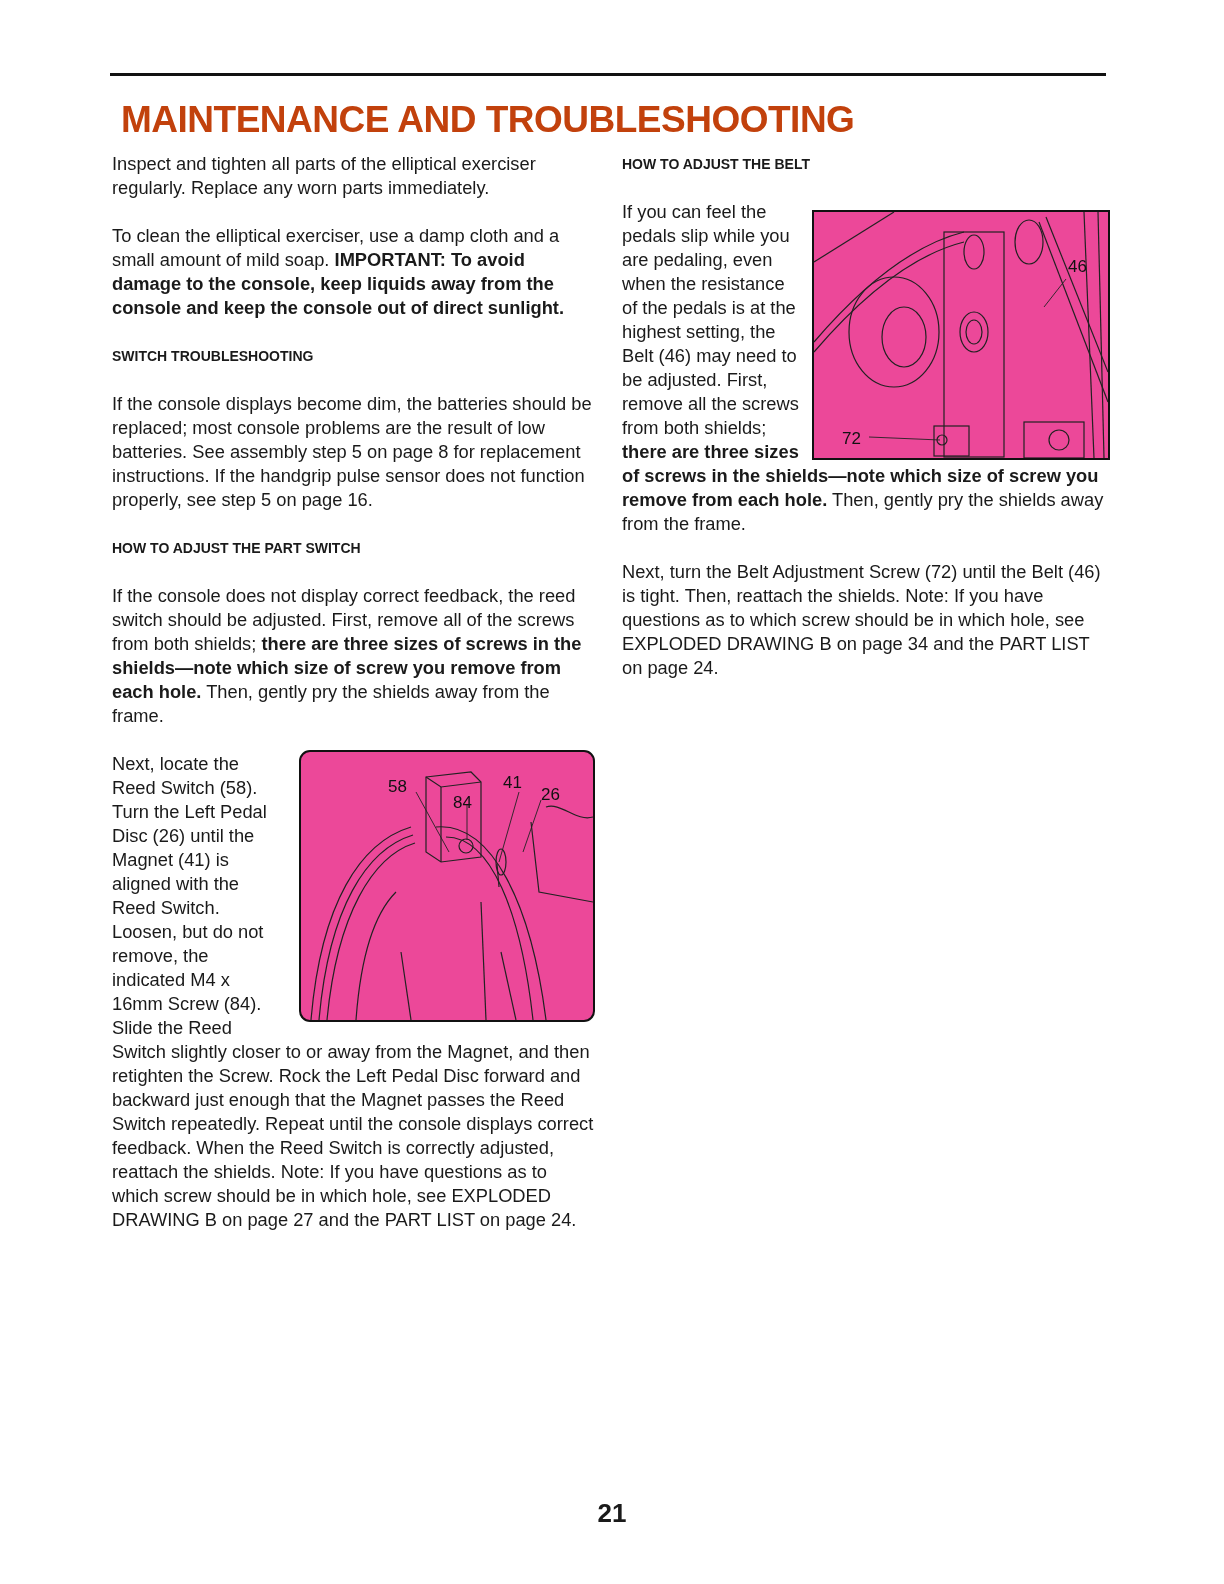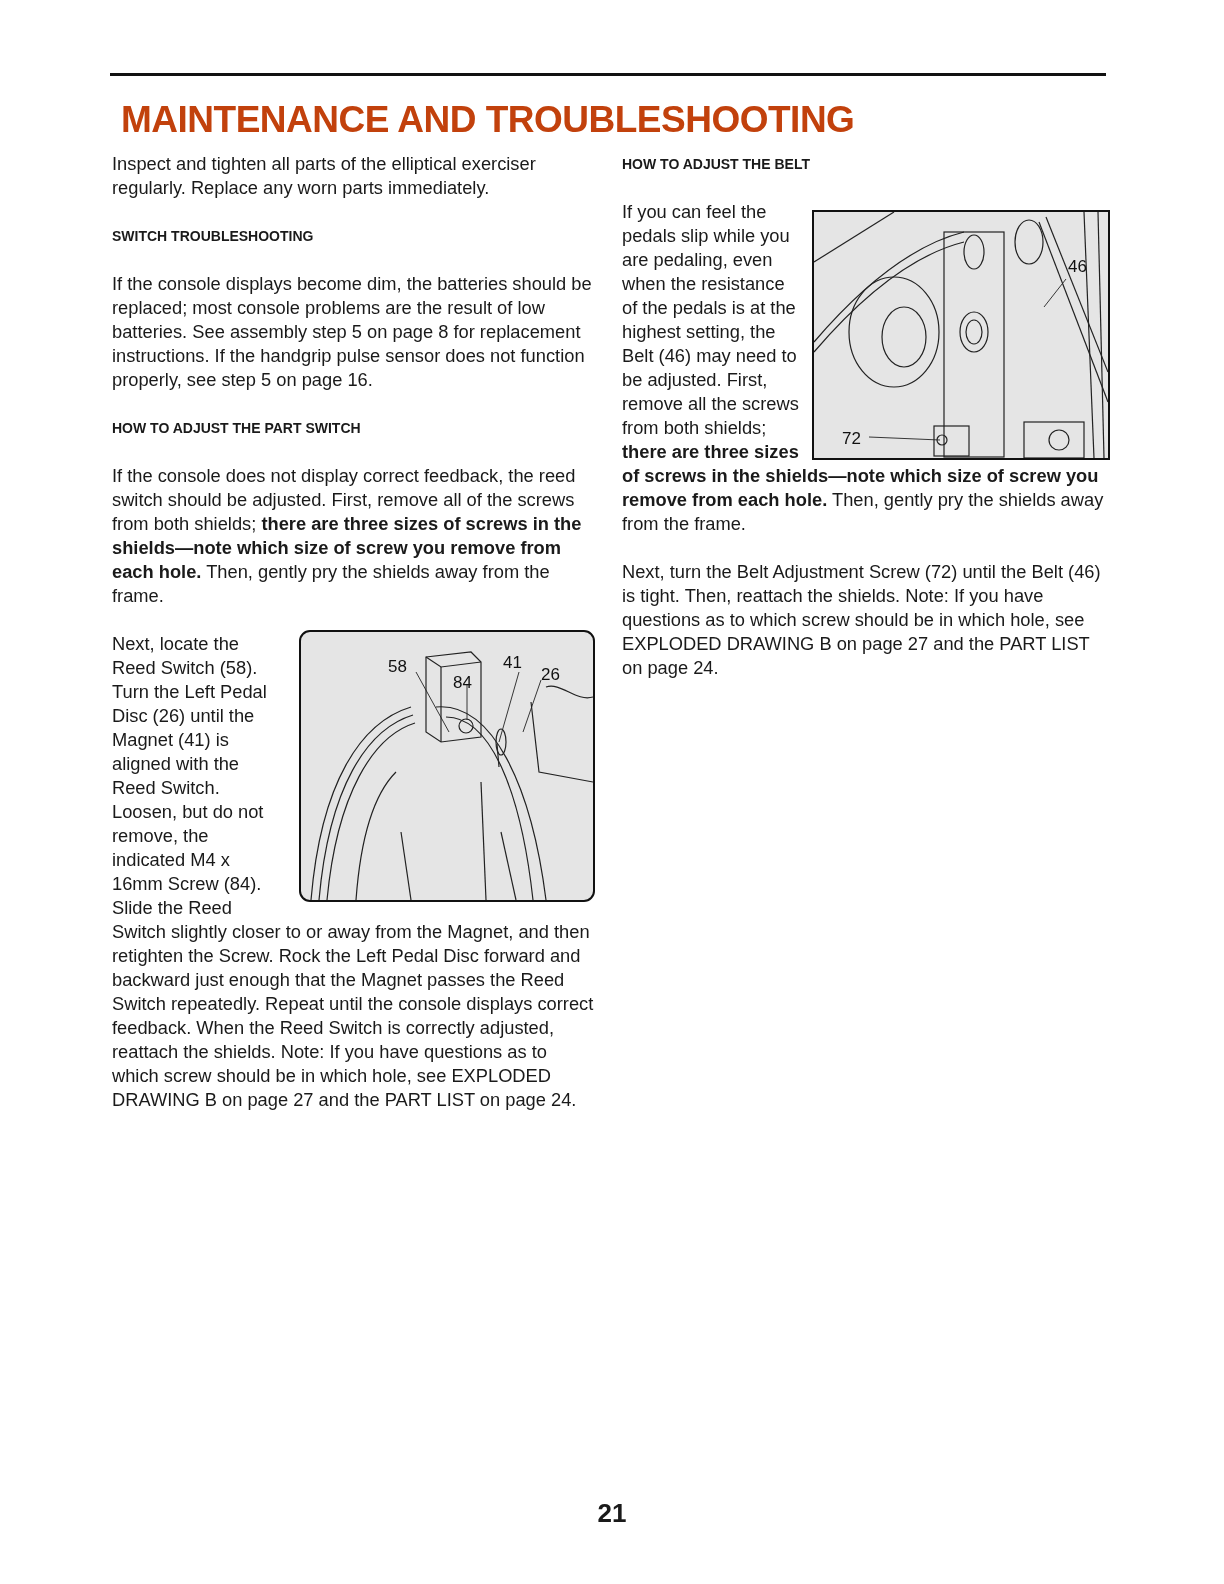--- a/index.html
+++ b/index.html
@@ -6,35 +6,36 @@
   body { width:1224px; height:1584px; position:relative; font-family:"Liberation Sans", sans-serif; color:#1a1a1a; }
   .rule { position:absolute; left:110px; top:73px; width:996px; height:3px; background:#111; }
   .title { position:absolute; left:110px; top:88px; font-size:37px; font-weight:bold; letter-spacing:-0.5px; color:#c2410c; margin:11px; }
   .col { position:absolute; font-size:18.3px; line-height:24px; }
   .col-left { left:112px; top:152px; width:485px; }
   .col-right { left:622px; top:152px; width:486px; }
   p { margin:0 0 24px 0; }
   h2 { font-size:14px; font-weight:bold; margin:0 0 24px 0; }
   b { font-weight:bold; }
   .float-wrap { position:relative; }
-  .fig { border:2px solid #111; background:#e5e5e5; overflow:hidden; }
+  .fig { border:2px solid #111; background:#ec4899; overflow:hidden; }
   .fig-reed { float:right; width:292px; height:268px; margin:-2px 2px 4px 14px;border-radius:11px; }
   .fig-belt { float:right; width:294px; height:246px; margin:10px -2px 4px 10px; }
   .fig svg { display:block; }
   .pagenum { position:absolute; left:0; width:1224px; top:1498px; text-align:center; font-size:26px; font-weight:bold; }
   .lbl { font-family:"Liberation Sans", sans-serif; font-size:17px; fill:#111; }
 </style>
 </head>
 <body>
 
 <div class="rule"></div>
 <h1 class="title">MAINTENANCE AND TROUBLESHOOTING</h1>
 
 <div class="col col-left">
   <p>Inspect and tighten all parts of the elliptical exerciser regularly. Replace any worn parts immediately.</p>
+  <p><span>To clean the elliptical exerciser, use a damp cloth and a small amount of mild soap.</span> <b>IMPORTANT: To avoid damage to the console, keep liquids away from the console and keep the console out of direct sunlight.</b></p>
   <h2>SWITCH TROUBLESHOOTING</h2>
   <p>If the console displays become dim, the batteries should be replaced; most console problems are the result of low batteries. See assembly step 5 on page 8 for replacement instructions. If the handgrip pulse sensor does not function properly, see step 5 on page 16.</p>
   <h2>HOW TO ADJUST THE PART SWITCH</h2>
   <p><span>If the console does not display correct feedback, the reed switch should be adjusted. First, remove all of the screws from both shields;</span> <b>there are three sizes of screws in the shields—note which size of screw you remove from each hole.</b> <span>Then, gently pry the shields away from the frame.</span></p>
   <div class="float-wrap">
     <div class="fig fig-reed">
       <svg width="292" height="268" viewBox="0 0 292 268">
         <g fill="none" stroke="#222" stroke-width="1.2">
           <path d="M10 268 C20 150 60 90 110 75"></path>
           <path d="M18 268 C28 155 66 97 112 83"></path>
@@ -98,16 +99,16 @@
         <g stroke="#222" stroke-width="0.9">
           <line x1="252" y1="67" x2="230" y2="95"></line>
           <line x1="55" y1="225" x2="126" y2="228"></line>
         </g>
         <text class="lbl" x="254" y="60">46</text>
         <text class="lbl" x="28" y="232">72</text>
       </svg>
     </div>
     <p><span>If you can feel the pedals slip while you are pedaling, even when the resistance of the pedals is at the highest setting, the Belt (46) may need to be adjusted. First, remove all the screws from both shields;</span> <b>there are three sizes of screws in the shields—note which size of screw you remove from each hole.</b> <span>Then, gently pry the shields away from the frame.</span></p>
   </div>
-  <p>Next, turn the Belt Adjustment Screw (72) until the Belt (46) is tight. Then, reattach the shields. Note: If you have questions as to which screw should be in which hole, see EXPLODED DRAWING B on page 27 and the PART LIST on page 24.</p>
+  <p>Next, turn the Belt Adjustment Screw (72) until the Belt (46) is tight. Then, reattach the shields. Note: If you have questions as to which screw should be in which hole, see EXPLODED DRAWING B on page 34 and the PART LIST on page 24.</p>
 </div>
 
 <div class="pagenum">21</div>
 
 </body></html>

